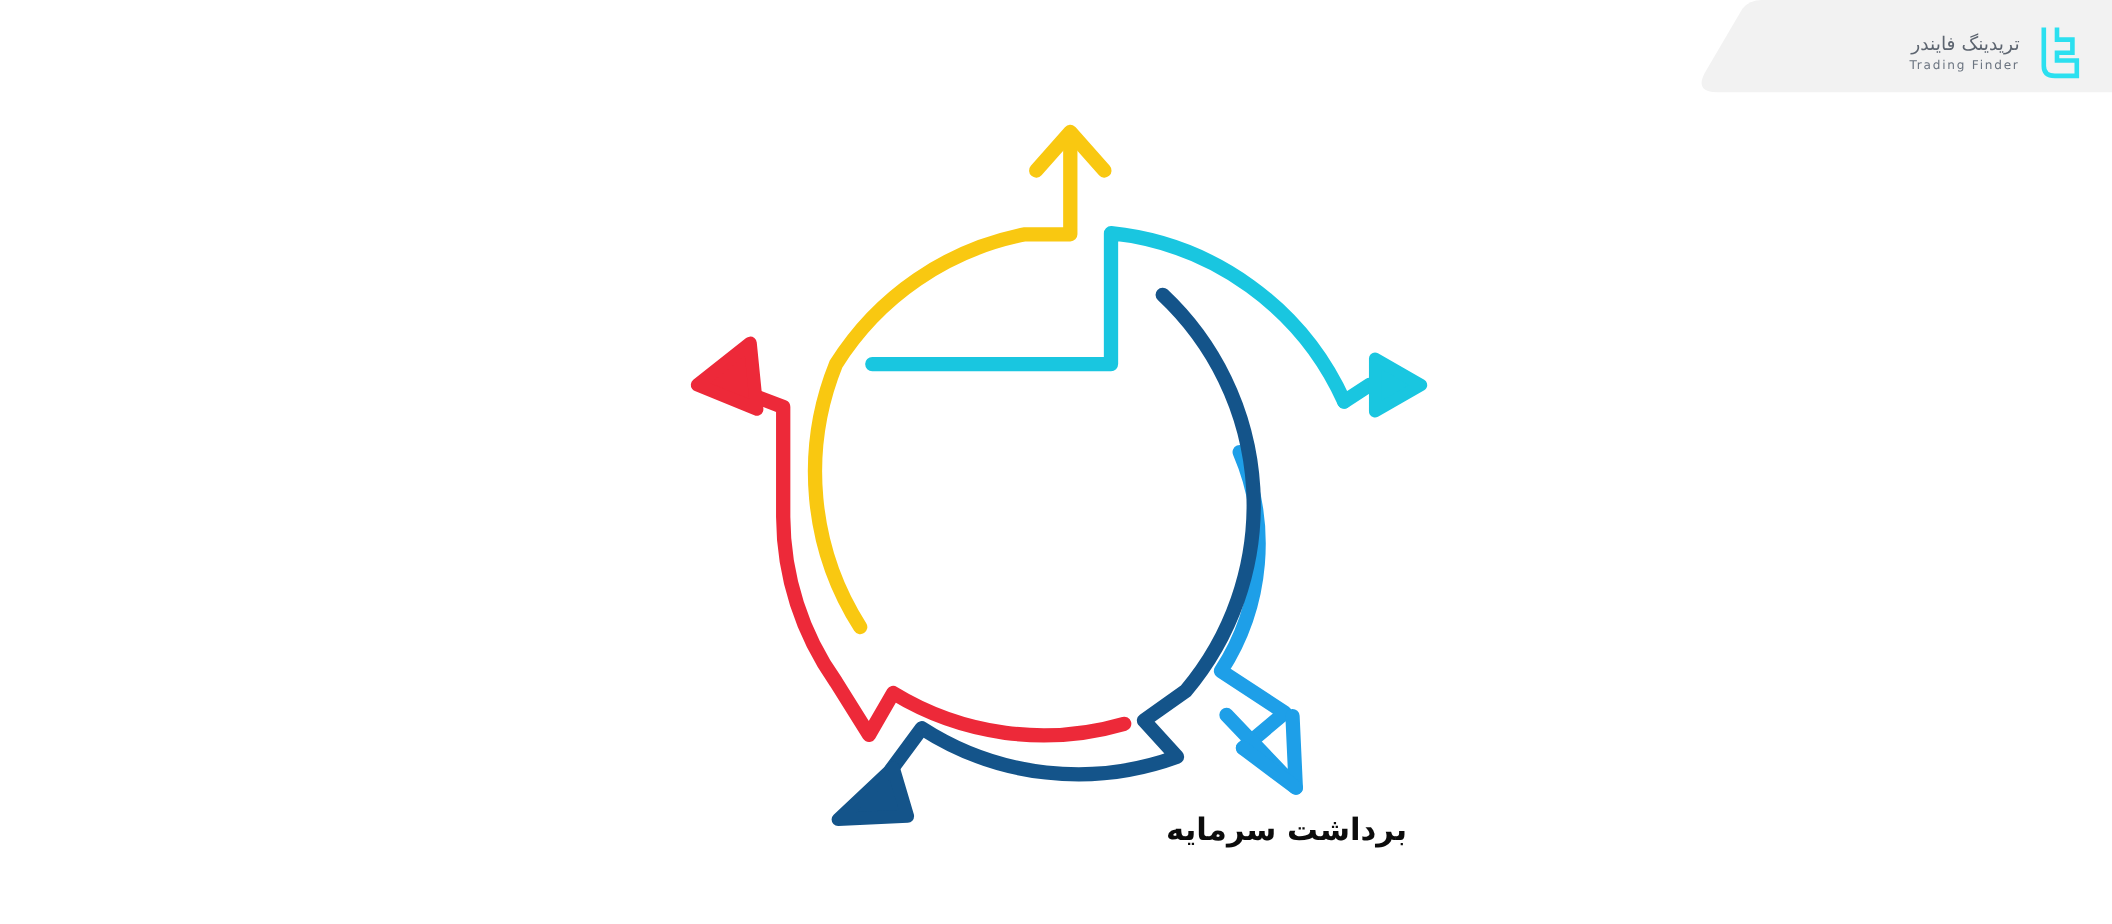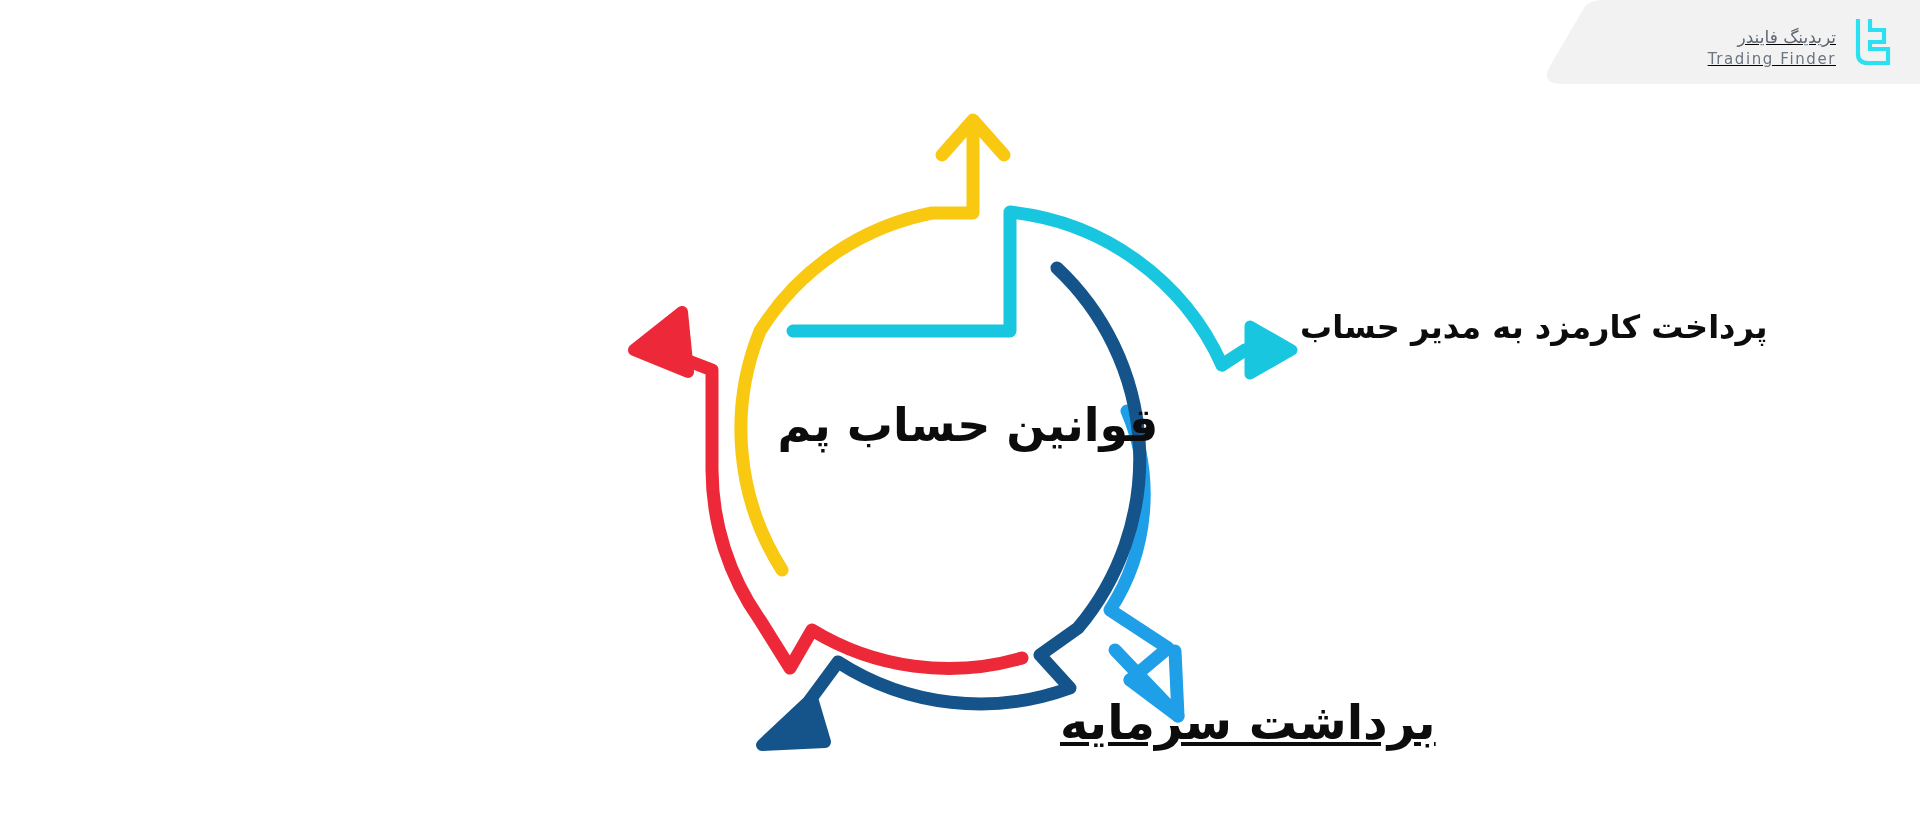--- a/index.html
+++ b/index.html
@@ -12,45 +12,45 @@
   #stage{position:absolute;inset:0;width:1920px;height:840px;}
 
   
   .brand-plate{
     position:absolute; top:0; right:0;
     width:380px; height:84px;
     pointer-events:none;
   }
   .brand-inner{
     position:absolute; top:0; right:0;
-    display:flex; align-items:flex-end; gap:14px;
+    display:flex; align-items:center; gap:14px;
     padding:30px 26px 16px 52px;
-    height:84px; box-sizing:border-box;text-decoration:underline;
+    height:84px; box-sizing:border-box;
   }
   .brand-text{ text-align:right; line-height:1.15; }
   .brand-fa{
     font-size:17px; color:#5d6570; letter-spacing:.5px;
     direction:rtl; white-space:nowrap; font-weight:400;
   }
   .brand-en{
-    font-size:15px; color:#6b7480; letter-spacing:1.6px;
+    font-size:11px; color:#6b7480; letter-spacing:1.6px;
     white-space:nowrap; font-weight:400; margin-top:3px;
   }
   .brand-logo{ width:44px; height:50px; flex:0 0 auto; }
 
   
   .lbl{
     position:absolute;
     direction:rtl; unicode-bidi:bidi-override;
     color:#0c0c0c; font-weight:700;
     white-space:nowrap; line-height:1.1;
   }
   .lbl-top     { top:24px;  left:790px;  font-size:42px; }
   .lbl-right   { top:310px; left:1300px; font-size:32px; }
-  .lbl-botright{ top:696px; left:1060px; font-size:48px;text-decoration:underline; }
+  .lbl-botright{ top:740px; left:1060px; font-size:28px; }
   .lbl-botleft { top:740px; left:552px;  font-size:40px; }
   .lbl-left    { top:268px; left:368px;  font-size:34px; }
 
   .center-title{
     position:absolute; top:398px; left:768px;
     width:400px; text-align:center;
     direction:rtl; unicode-bidi:bidi-override;
     font-size:46px; font-weight:700; color:#0c0c0c;
     white-space:nowrap;
   }
@@ -104,24 +104,22 @@
            A 262 262 0 0 1 812 630
            L 790 668
            L 760 620
            A 262 262 0 0 1 712 470
            L 712 370
            L 665 352" fill="none" stroke="#ED2939" stroke-width="13" stroke-linecap="round" stroke-linejoin="round"></path>
       <path d="M 682 312 L 634 350 L 688 372 Z" fill="#ED2939" stroke="#ED2939" stroke-width="12" stroke-linejoin="round"></path>
     </g>
   </svg>
 
-  <div class="center-title">قوانین حساب پم</div>
 
 
-  <div class="lbl lbl-right">پرداخت کارمزد به مدیر حساب</div>
 
   <div class="lbl lbl-botright">برداشت سرمایه</div>
 
 
 
   <div class="brand-plate">
     <svg width="380" height="84" viewBox="0 0 380 84" style="position:absolute;top:0;right:0;">
       <path d="M 62 0 L 380 0 L 380 84 L 22 84 Q 0 84 10 66 L 44 8 Q 50 0 62 0 Z" fill="#F2F2F2"></path>
     </svg>
 

